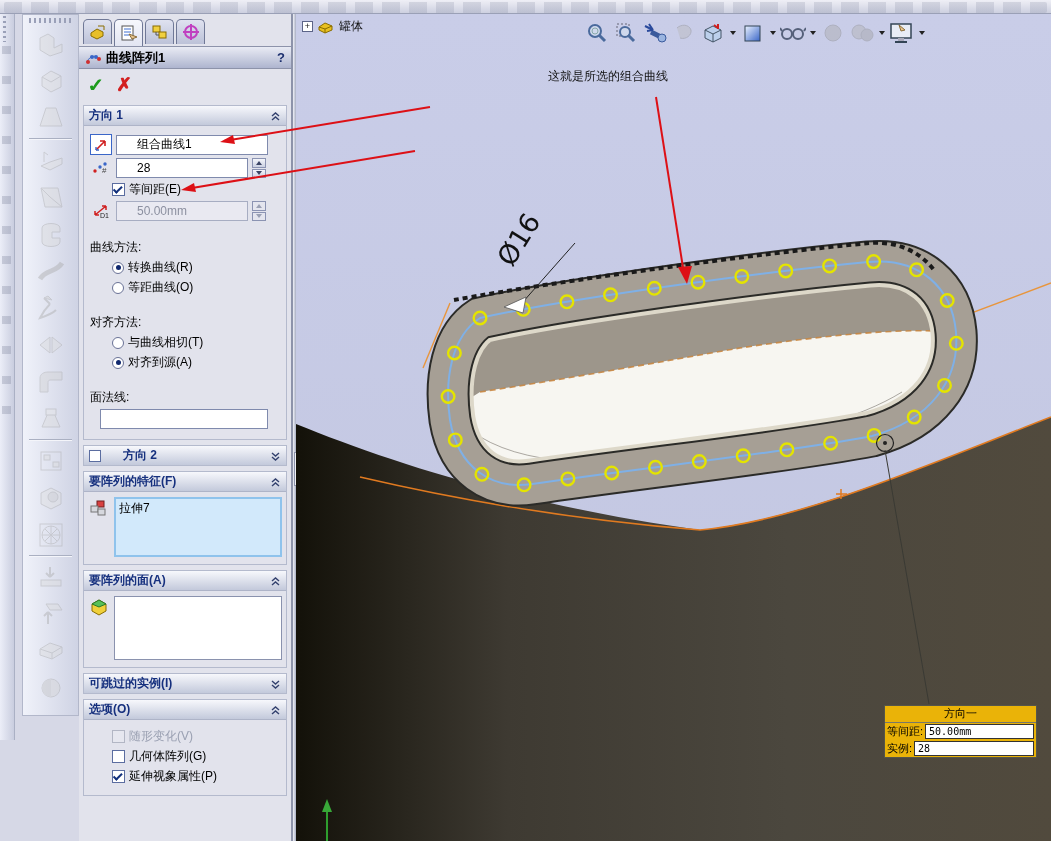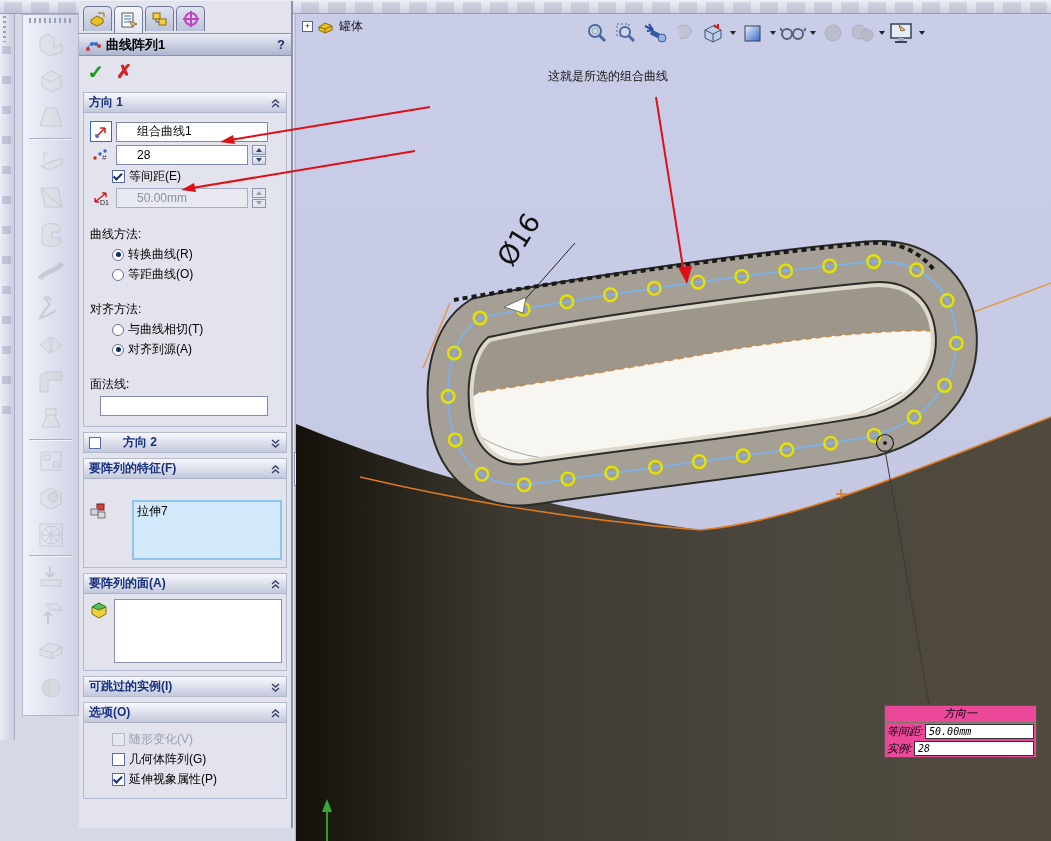--- a/index.html
+++ b/index.html
@@ -37,21 +37,21 @@
     position:absolute;left:22px;top:14px;width:57px;height:702px;
     background:linear-gradient(90deg,#f0f2fa,#cfd3e4);
     border:1px solid #b2b7ca;box-sizing:border-box;
   }
   .features-tb .grip-h{height:5px;margin:3px 6px;background:repeating-linear-gradient(90deg,#9aa0b8 0 2px,rgba(0,0,0,0) 2px 5px);}
   .ftool{width:40px;height:36px;margin:1px auto;display:flex;align-items:center;justify-content:center;opacity:.75;}
   .ftool svg{filter:grayscale(1);opacity:.55;}
   .ft-sep{height:1px;margin:2px 6px;background:#aab0c2;border-bottom:1px solid #f4f5fa;}
   
   .pm{
-    position:absolute;left:79px;top:1px;width:214px;height:827px;
+    position:absolute;left:79px;top:14px;width:214px;height:827px;
     background:#e2e3ec;border-right:2px solid #8d93aa;box-sizing:border-box;
     font-size:12px;color:#000;
   }
   .pm-tabs{display:flex;gap:2px;padding:5px 0 0 4px;height:27px;}
   .pm-tab{
     width:29px;height:25px;border:1px solid #6f7896;border-bottom:none;
     border-radius:5px 5px 0 0;background:linear-gradient(180deg,#dfe2f0,#bcc2d8);
     display:flex;align-items:center;justify-content:center;box-sizing:border-box;
   }
   .pm-tab.active{background:linear-gradient(180deg,#f6f7fc,#e2e5f2);height:27px;}
@@ -135,22 +135,22 @@
   .expander{
     width:11px;height:11px;border:1px solid #5c6488;background:#fff;font-size:9px;line-height:9px;
     text-align:center;color:#222;box-sizing:border-box;
   }
   .view-tb{position:absolute;left:288px;top:6px;display:flex;align-items:center;gap:3px;}
   .vbtn{width:26px;height:26px;display:flex;align-items:center;justify-content:center;}
   .vbtn.gray{opacity:.42;filter:grayscale(.9);}
   .vcaret{width:0;height:0;border-left:3px solid transparent;border-right:3px solid transparent;border-top:4px solid #222;margin:0 1px;}
   .vp-note{position:absolute;left:252px;top:54px;font-size:12px;color:#101010;}
   .callout{
-    position:absolute;left:588px;top:691px;width:153px;background:#ec4899;
-    border:1px solid #55554a;font-size:11px;color:#000;box-sizing:border-box;font-style:italic;
+    position:absolute;left:588px;top:691px;width:153px;background:#eab308;
+    border:1px solid #55554a;font-size:11px;color:#000;box-sizing:border-box;
   }
   .callout .ttl{text-align:center;border-bottom:1px solid #77776a;padding:0 0 1px 0;}
   .callout .crow{display:flex;align-items:center;padding:1px 2px;gap:2px;}
   .callout .cval{
     background:#fff;border:1px solid #333;flex:1;padding:0 3px;
     font-family:"DejaVu Sans Mono",monospace;font-size:10px;line-height:13px;
   }
   .overlay{position:absolute;left:0;top:0;pointer-events:none;z-index:60;}
 </style>
 </head>
@@ -415,21 +415,21 @@
     </div>
   </div>
 
   <div class="grp">
     <div class="grp-h">
       <span>要阵列的特征(F)</span>
       <svg class="chev" width="11" height="10">
           <path d="M2 5 L5.5 2 L9 5 M2 9 L5.5 6 L9 9" fill="none" stroke="#33416e" stroke-width="1.4"></path>
         </svg>
     </div>
-    <div class="grp-b" style="display:flex;gap:22px;margin-top:16px;">
+    <div class="grp-b" style="display:flex;gap:4px;">
       <span class="icon-col">
         <svg width="20" height="18">
             <rect x="8" y="2" width="7" height="6" fill="#d84040" stroke="#702020"></rect>
             <rect x="2" y="7" width="7" height="6" fill="#d6d8de" stroke="#777"></rect>
             <rect x="9" y="10" width="7" height="6" fill="#d6d8de" stroke="#777"></rect>
           </svg>
       </span>
       <div class="listbox-blue">
         <div>拉伸7</div>
       </div>

